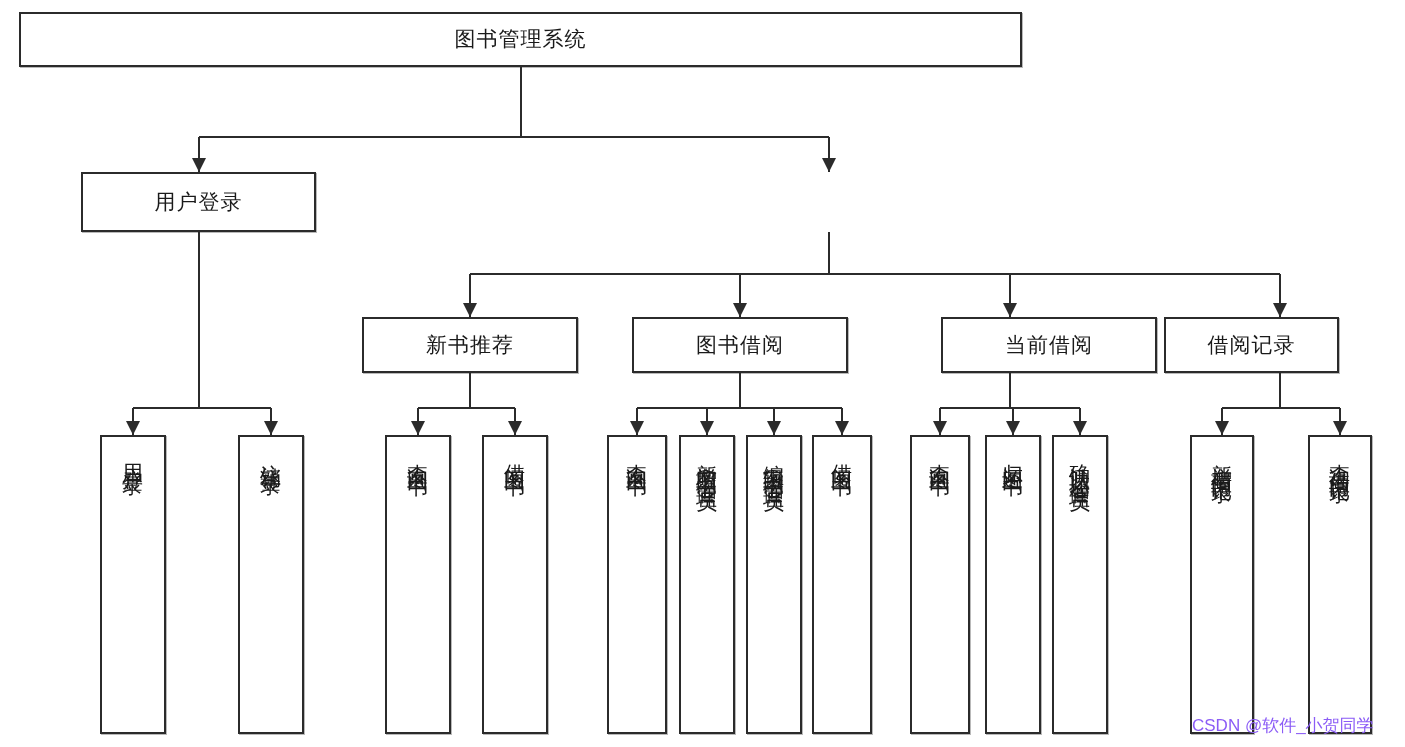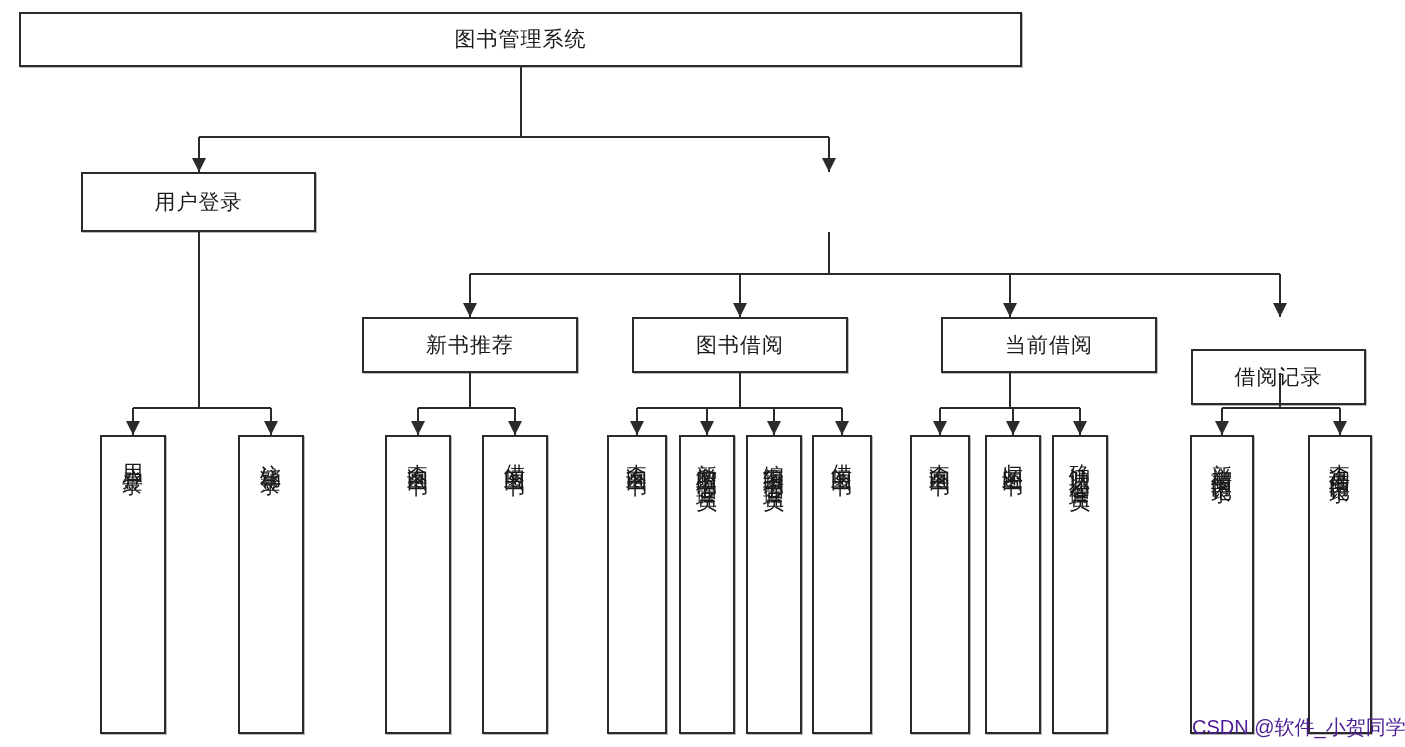--- a/index.html
+++ b/index.html
@@ -62,22 +62,22 @@
   .arrow{
     position:absolute;
     width:0;height:0;
     border-left:7px solid transparent;
     border-right:7px solid transparent;
     border-top:14px solid #2b2b2b;
   }
   
   #watermark{
     position:absolute;
-    font-size:20px;
-    color:#4c1d95;
+    font-size:17px;
+    color:#8b5cf6;
     white-space:nowrap;
     user-select:none;
   }
 </style>
 </head>
 <body>
 
 <div id="canvas">
 
   <div class="node" id="node-root" style="left: 19px; top: 12px; width: 1003px; height: 55px;">
@@ -90,21 +90,21 @@
 
   <div class="node" id="node-l2-0" style="left: 362px; top: 317px; width: 216px; height: 56px;">
     <span class="lbl">新书推荐</span>
   </div>
   <div class="node" id="node-l2-1" style="left: 632px; top: 317px; width: 216px; height: 56px;">
     <span class="lbl">图书借阅</span>
   </div>
   <div class="node" id="node-l2-2" style="left: 902px; top: 317px; width: 216px; height: 56px; margin-left: 39px;">
     <span class="lbl">当前借阅</span>
   </div>
-  <div class="node" id="node-l2-3" style="left: 1191px; top: 317px; width: 175px; height: 56px; margin-top: 32px;">
+  <div class="node" id="node-l2-3" style="left: 1164px; top: 317px; width: 175px; height: 56px;">
     <span class="lbl">借阅记录</span>
   </div>
 
   <div class="node vert" id="node-leaf-0" style="left: 100px; top: 435px; width: 66px; height: 299px;">
     <span class="lbl">用户登录</span>
   </div>
   <div class="node vert" id="node-leaf-1" style="left: 238px; top: 435px; width: 66px; height: 299px;">
     <span class="lbl">注销登录</span>
   </div>
   <div class="node vert" id="node-leaf-2" style="left: 385px; top: 435px; width: 66px; height: 299px;">

